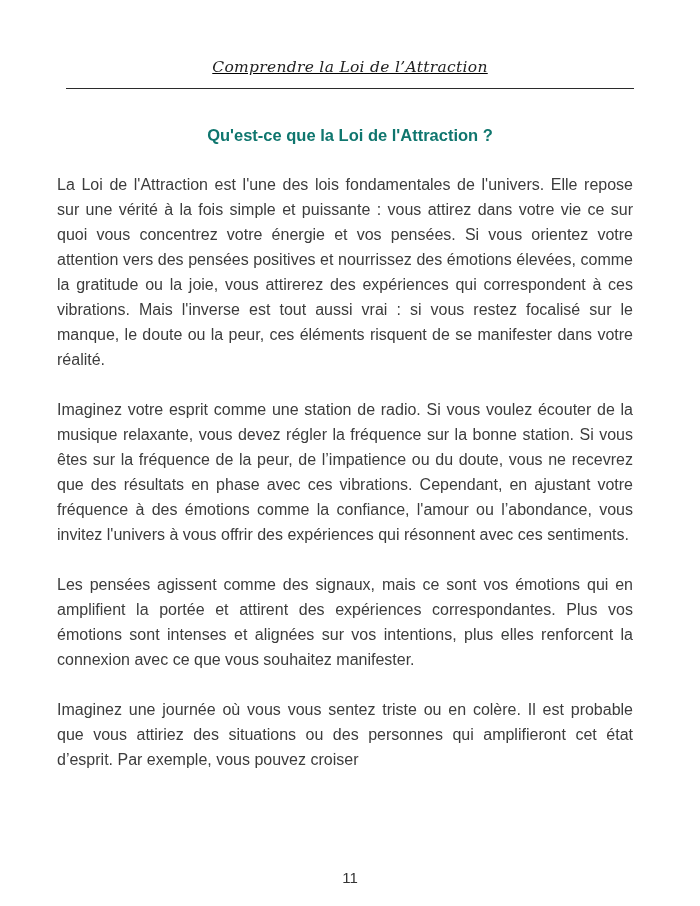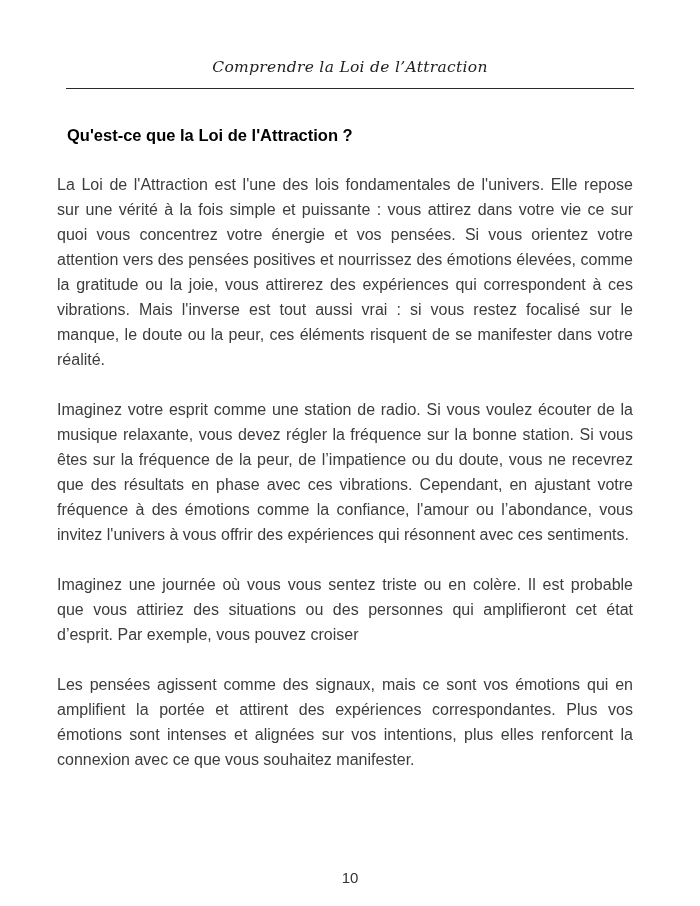--- a/index.html
+++ b/index.html
@@ -5,40 +5,40 @@
   * { margin: 0; padding: 0; box-sizing: border-box; }
   html, body { background: #ffffff; }
   .page {
     width: 700px;
     height: 906px;
     position: relative;
     background: #ffffff;
     overflow: hidden;
     font-family: "Liberation Sans", sans-serif;
   }
-  .page-header { padding-top: 58px; }
+  .page-header { padding-top: 58px; text-decoration: underline; }
   .running-title {
     text-align: center;
     font-family: "DejaVu Serif", serif;
     font-style: italic;
     font-size: 15.5px;
     color: #222222;
     letter-spacing: 0.3px;
   }
   .header-rule {
     border: none;
     border-top: 1px solid #2b2b2b;
     margin: 12px 66px 0 66px;
   }
   .section-title {
     margin: 37px 67px 0 67px;
-    text-align: left;
+    text-align: center;
     font-size: 16.5px;
     font-weight: 700;
-    color: #000000;
+    color: #0f766e;
   }
   .body-text { margin: 27px 67px 0 57px; }
   .body-paragraph {
     text-align: justify;
     font-size: 16px;
     line-height: 25px;
     color: #3c3c3c;
     margin-bottom: 25px;
   }
   .page-footer {
@@ -62,22 +62,22 @@
     <div class="running-title">Comprendre la Loi de l’Attraction</div>
     <hr class="header-rule">
   </header>
 
   <main>
     <h1 class="section-title">Qu'est-ce que la Loi de l'Attraction ?</h1>
 
     <div class="body-text">
       <p class="body-paragraph">La Loi de l'Attraction est l'une des lois fondamentales de l'univers. Elle repose sur une vérité à la fois simple et puissante : vous attirez dans votre vie ce sur quoi vous concentrez votre énergie et vos pensées. Si vous orientez votre attention vers des pensées positives et nourrissez des émotions élevées, comme la gratitude ou la joie, vous attirerez des expériences qui correspondent à ces vibrations. Mais l'inverse est tout aussi vrai : si vous restez focalisé sur le manque, le doute ou la peur, ces éléments risquent de se manifester dans votre réalité.</p>
       <p class="body-paragraph">Imaginez votre esprit comme une station de radio. Si vous voulez écouter de la musique relaxante, vous devez régler la fréquence sur la bonne station. Si vous êtes sur la fréquence de la peur, de l’impatience ou du doute, vous ne recevrez que des résultats en phase avec ces vibrations. Cependant, en ajustant votre fréquence à des émotions comme la confiance, l'amour ou l’abondance, vous invitez l'univers à vous offrir des expériences qui résonnent avec ces sentiments.</p>
+      <p class="body-paragraph">Les pensées agissent comme des signaux, mais ce sont vos émotions qui en amplifient la portée et attirent des expériences correspondantes. Plus vos émotions sont intenses et alignées sur vos intentions, plus elles renforcent la connexion avec ce que vous souhaitez manifester.</p>
       <p class="body-paragraph">Imaginez une journée où vous vous sentez triste ou en colère. Il est probable que vous attiriez des situations ou des personnes qui amplifieront cet état d’esprit. Par exemple, vous pouvez croiser</p>
-      <p class="body-paragraph">Les pensées agissent comme des signaux, mais ce sont vos émotions qui en amplifient la portée et attirent des expériences correspondantes. Plus vos émotions sont intenses et alignées sur vos intentions, plus elles renforcent la connexion avec ce que vous souhaitez manifester.</p>
     </div>
   </main>
 
   <footer class="page-footer">
-    <div class="page-number">10</div>
+    <div class="page-number">11</div>
   </footer>
 
 </div>
 
 </body></html>

